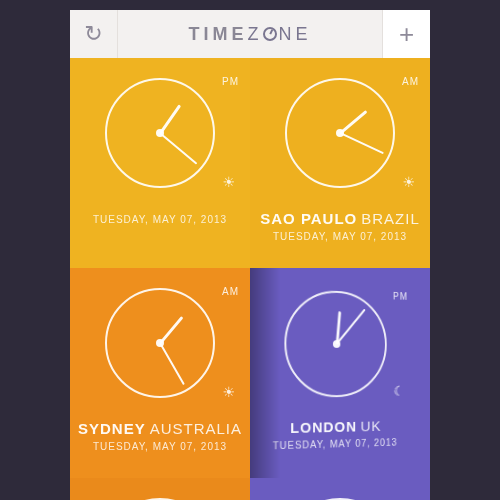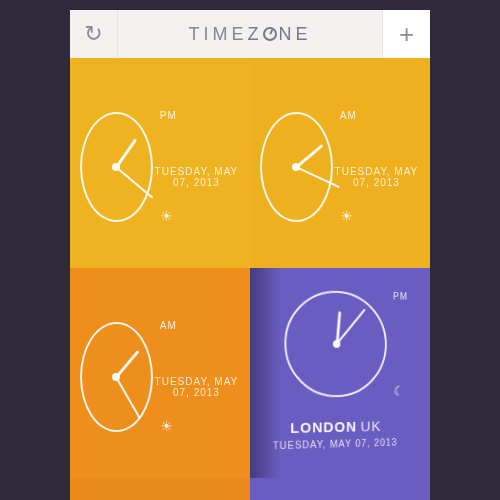--- a/index.html
+++ b/index.html
@@ -28,32 +28,32 @@
     font-size: 22px;
   }
   .header .refresh { border-right: 1px solid #e4e0dd; }
   .header .add { border-left: 1px solid #e4e0dd; background:#fff; font-size: 26px; font-weight: 300; }
   .header .title {
     flex: 1; text-align: center;
     letter-spacing: 4px;
     font-size: 18px; font-weight: 400;
     color: #8a8795;
   }
-  .header .title .t1 { font-weight: 400; }
+  .header .title .t1 { font-weight: 700; }
   .header .title .t2 { font-weight: 500; color:#7a7690; }
   .grid {
     display: grid;
     grid-template-columns: 1fr 1fr;
     grid-auto-rows: 210px;
   }
   .tile {
     position: relative;
     color: rgba(255,255,255,0.95);
     padding: 14px 10px 12px 10px;
-    display: flex; flex-direction: row; align-items: center;
+    display: flex; flex-direction: column; align-items: center;
     overflow: hidden;
   }
   .tile.ny   { background: #efb321; }
   .tile.sp   { background: #eeb01f; }
   .tile.syd  { background: #ee8f1d; }
   .tile.lon  { background: #6a5cc0; }
   .tile.r5   { background: #ea8a1b; }
   .tile.r6   { background: #6a5cc0; }
   .lon-wrap { perspective: 700px; overflow: hidden; }
   .lon-inner {
@@ -142,33 +142,39 @@
 
     <div class="tile sp">
       <div class="clock">
         <span class="ampm">AM</span>
         <span class="dayicon">☀</span>
         <div class="hand h" style="transform:rotate(50deg);"></div>
         <div class="hand m" style="transform:rotate(115deg);"></div>
         <div class="pin"></div>
       </div>
       <div class="labels">
+        <div class="city">
+          <span class="name">SAO PAULO</span><span class="country">BRAZIL</span>
+        </div>
         <div class="date">TUESDAY, MAY 07, 2013</div>
       </div>
     </div>
 
     <div class="tile syd">
       <div class="clock">
         <span class="ampm">AM</span>
         <span class="dayicon">☀</span>
         <div class="hand h" style="transform:rotate(40deg);"></div>
         <div class="hand m" style="transform:rotate(150deg);"></div>
         <div class="pin"></div>
       </div>
       <div class="labels">
+        <div class="city">
+          <span class="name">SYDNEY</span><span class="country">AUSTRALIA</span>
+        </div>
         <div class="date">TUESDAY, MAY 07, 2013</div>
       </div>
     </div>
 
     <div class="tile lon lon-wrap" style="padding:0;">
       <div class="lon-inner">
         <div class="clock">
           <span class="ampm">PM</span>
           <span class="dayicon">☾</span>
           <div class="hand h" style="transform:rotate(5deg);"></div>

